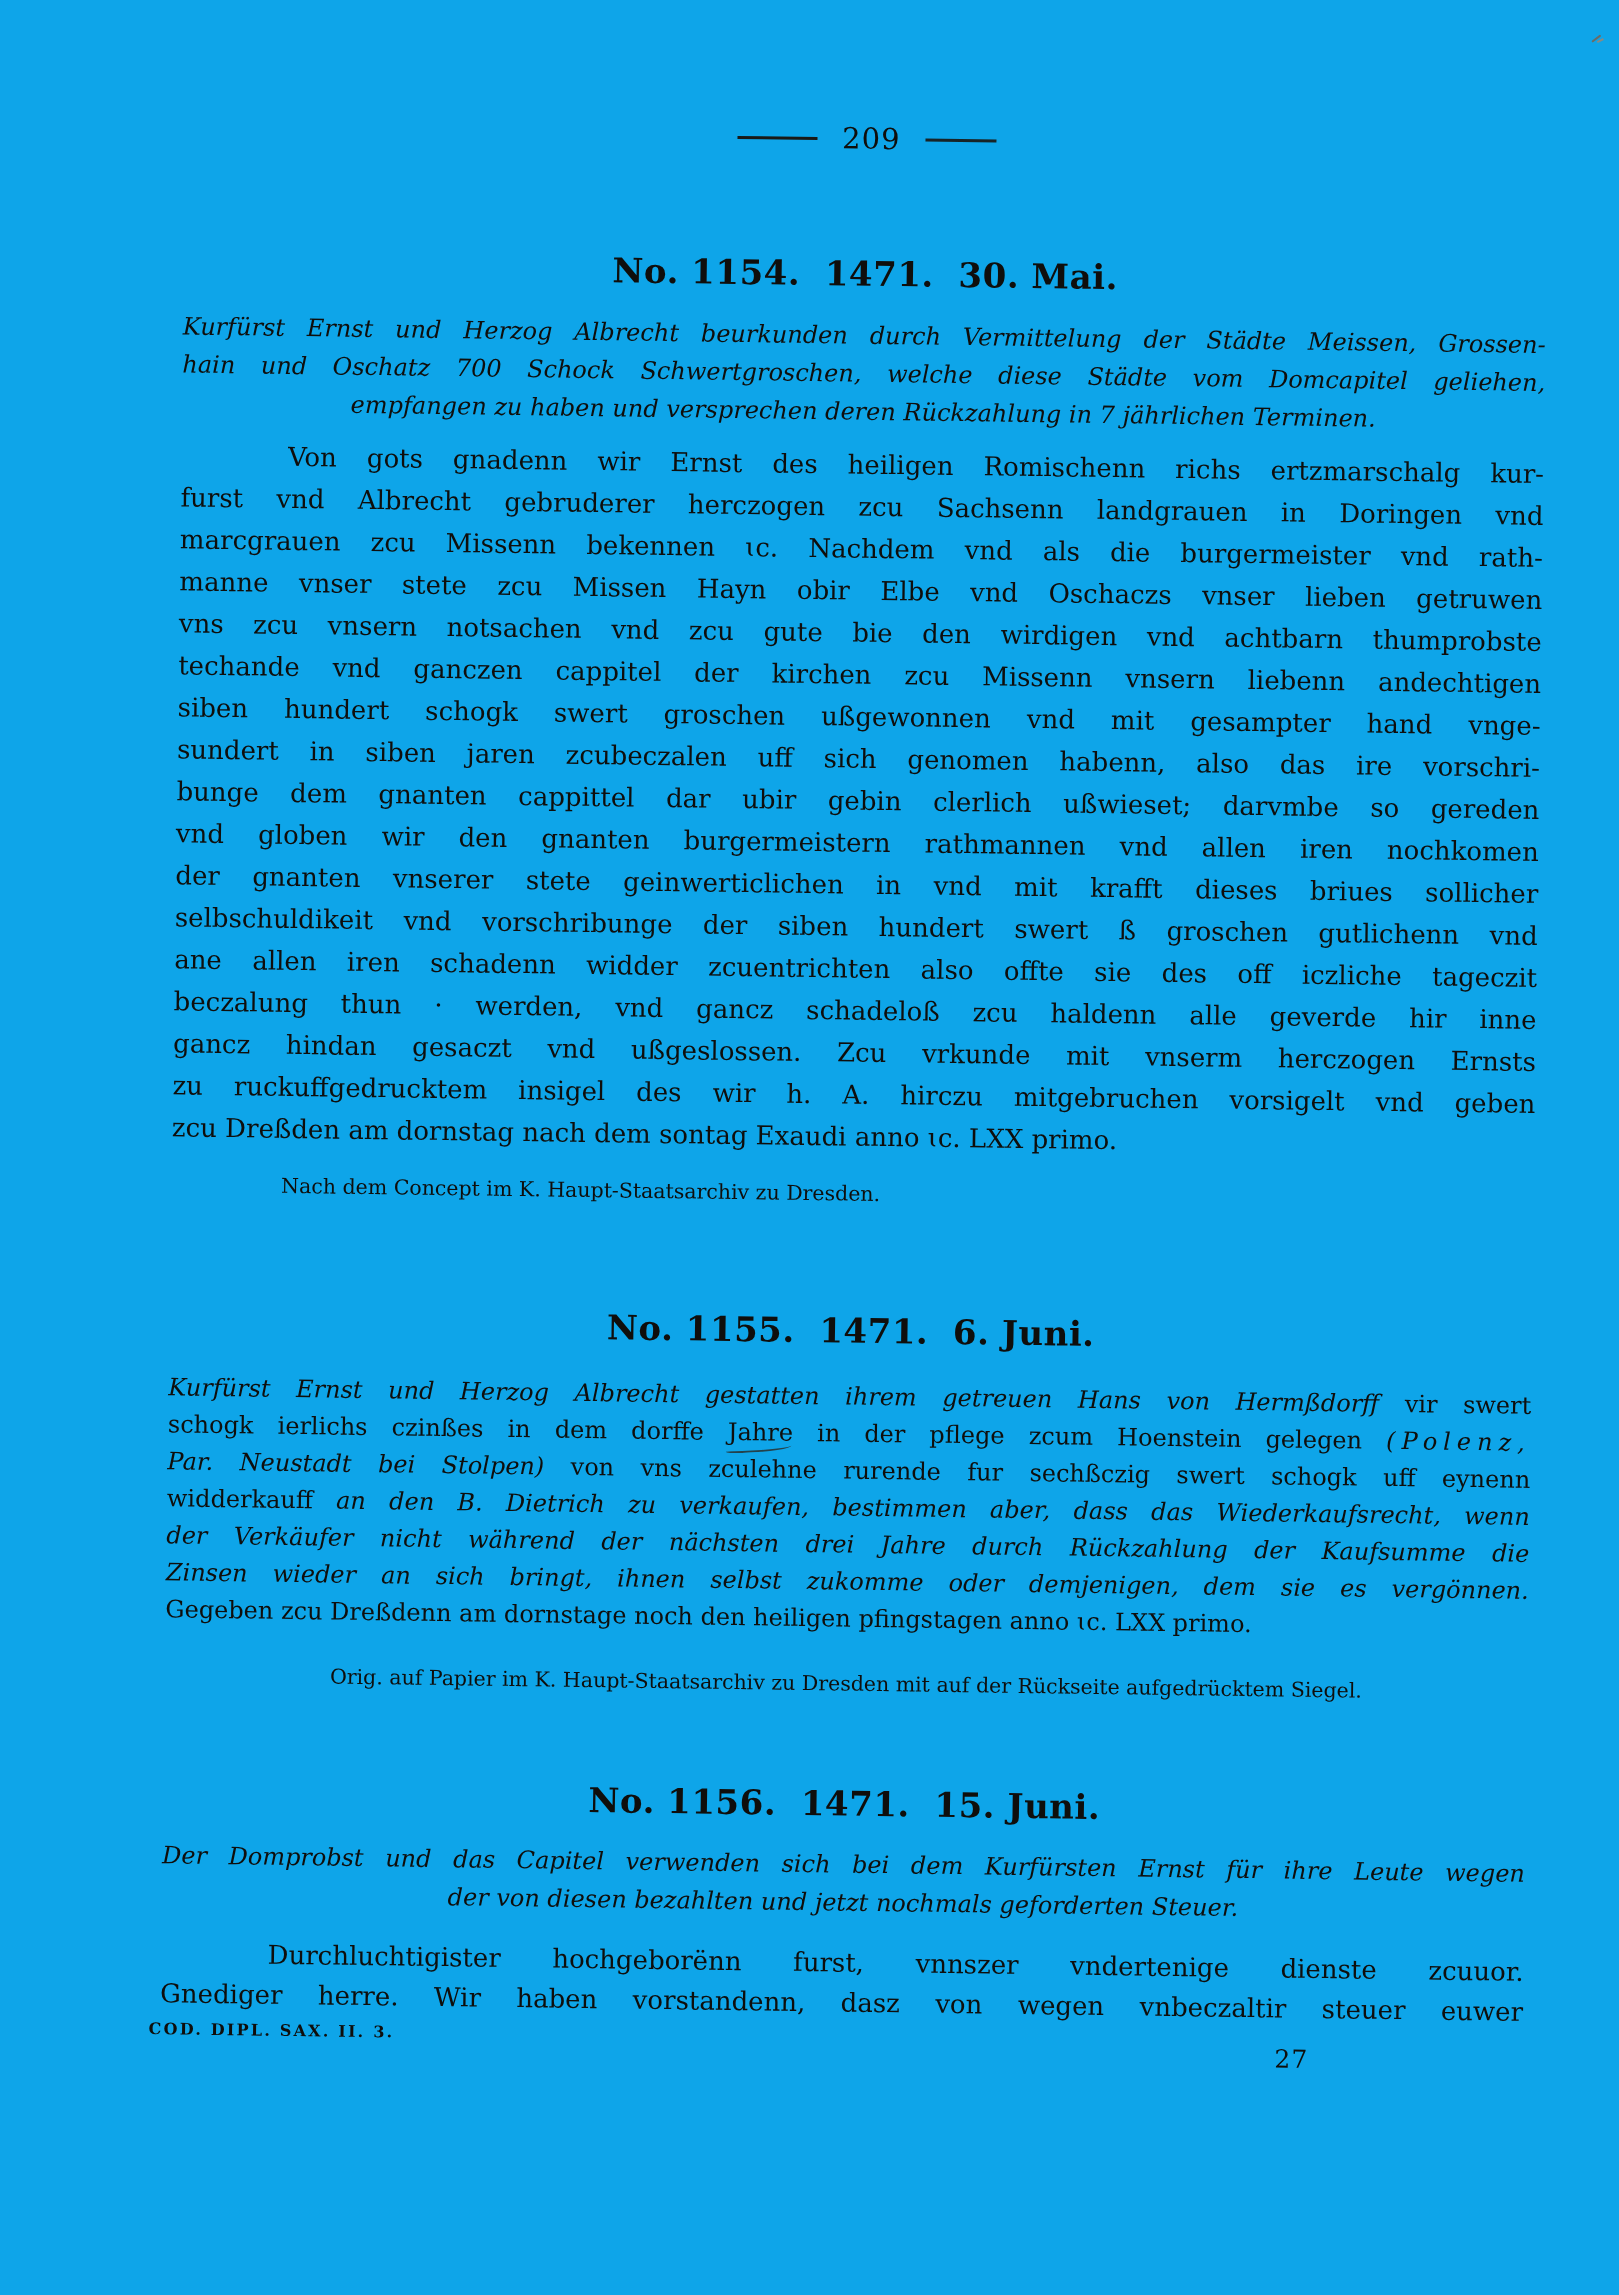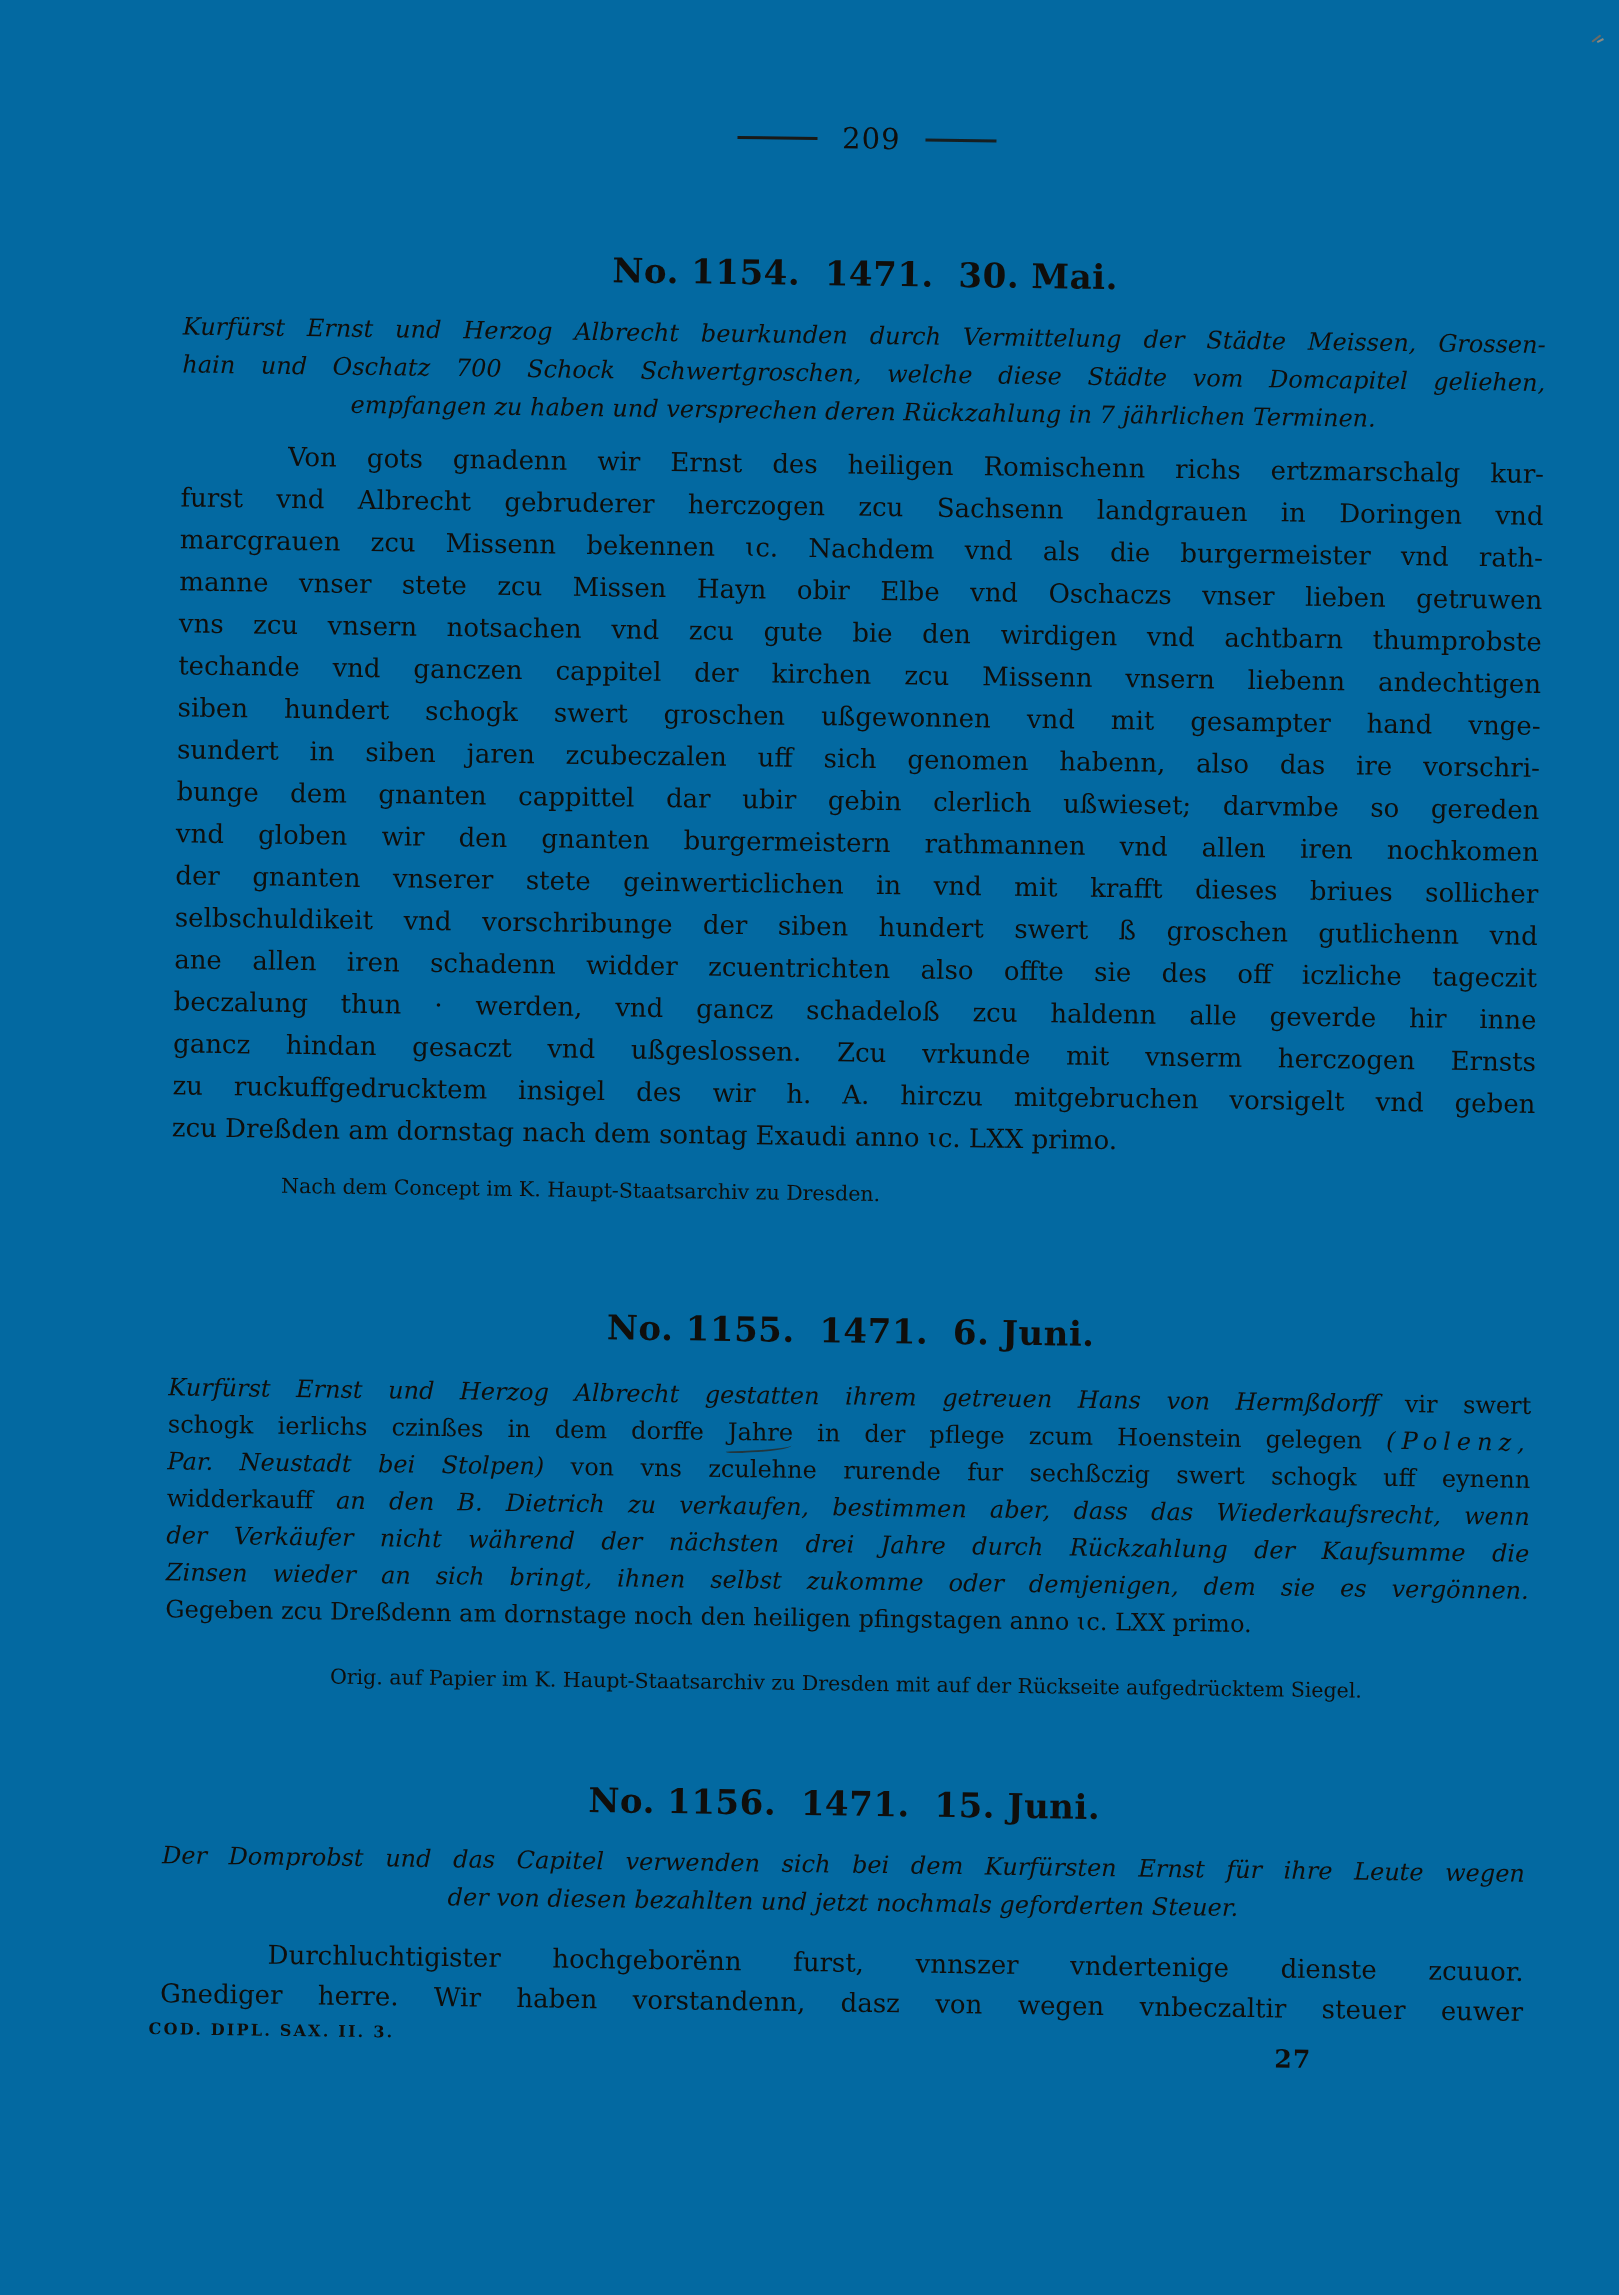--- a/index.html
+++ b/index.html
@@ -1,19 +1,19 @@
 <!DOCTYPE html>
 <html style="font-size:8.7px"><head>
 <meta charset="utf-8">
 <title>209</title>
 <style>
   html,body{margin:0;padding:0;background:#e8e8e4;}
   .page{
     position:relative;width:1620px;height:2295px;
-    background:#0369a1;overflow:hidden;
+    background:#0ea5e9;overflow:hidden;
     color:#0f0e0c;
     font-family:"DejaVu Serif","Liberation Serif",serif;
   }
   .rot{position:absolute;inset:0;transform:rotate(.78deg);transform-origin:50% 46%;}
   .blk{position:absolute;left:173px;width:1363px;}
   
   .pagenum-row{top:121px;text-align:center;font-size:29px;line-height:35px;letter-spacing:1.1px;}
   .rule{display:inline-block;width:80px;height:3.2px;background:#191916;vertical-align:7.6px;margin:0 25px;}
   .rule.r2{width:71px;opacity:.92;}
   
@@ -33,21 +33,21 @@
   .ls{letter-spacing:6px;font-style:italic;}
   .mk{position:relative;}
   .mk:after{content:"";position:absolute;left:-2.2px;right:1.1px;bottom:-6.5px;height:5.4px;
     border-bottom:2.2px solid #2a2a26;border-radius:0 0 90% 30%;transform:rotate(-3deg);opacity:.8;}
   
   .note{font-size:20.5px;line-height:27px;}
   .note.n1154{padding-left:110px;text-align:left;}
   .note.n1155{text-align:center;}
   
   .sig{font-size:16px;font-weight:700;letter-spacing:2.2px;}
-  .fpage{position:absolute;left:1288px;top:2038px;font-size:25px;font-weight:700;letter-spacing:1.1px;}
+  .fpage{position:absolute;left:1288px;top:2038px;font-size:25px;font-weight:400;letter-spacing:1.1px;}
   
   .speck{position:absolute;left:1577px;top:27px;width:10.8px;height:2.2px;background:#6b6b66;
     transform:rotate(-38deg);border-radius:1.1px;}
   .speck:after{content:"";position:absolute;left:4.3px;top:4.3px;width:6.5px;height:1.6px;background:#8a8a83;
     transform:rotate(10deg);}
 </style>
 </head>
 <body>
 
 <div class="page">

